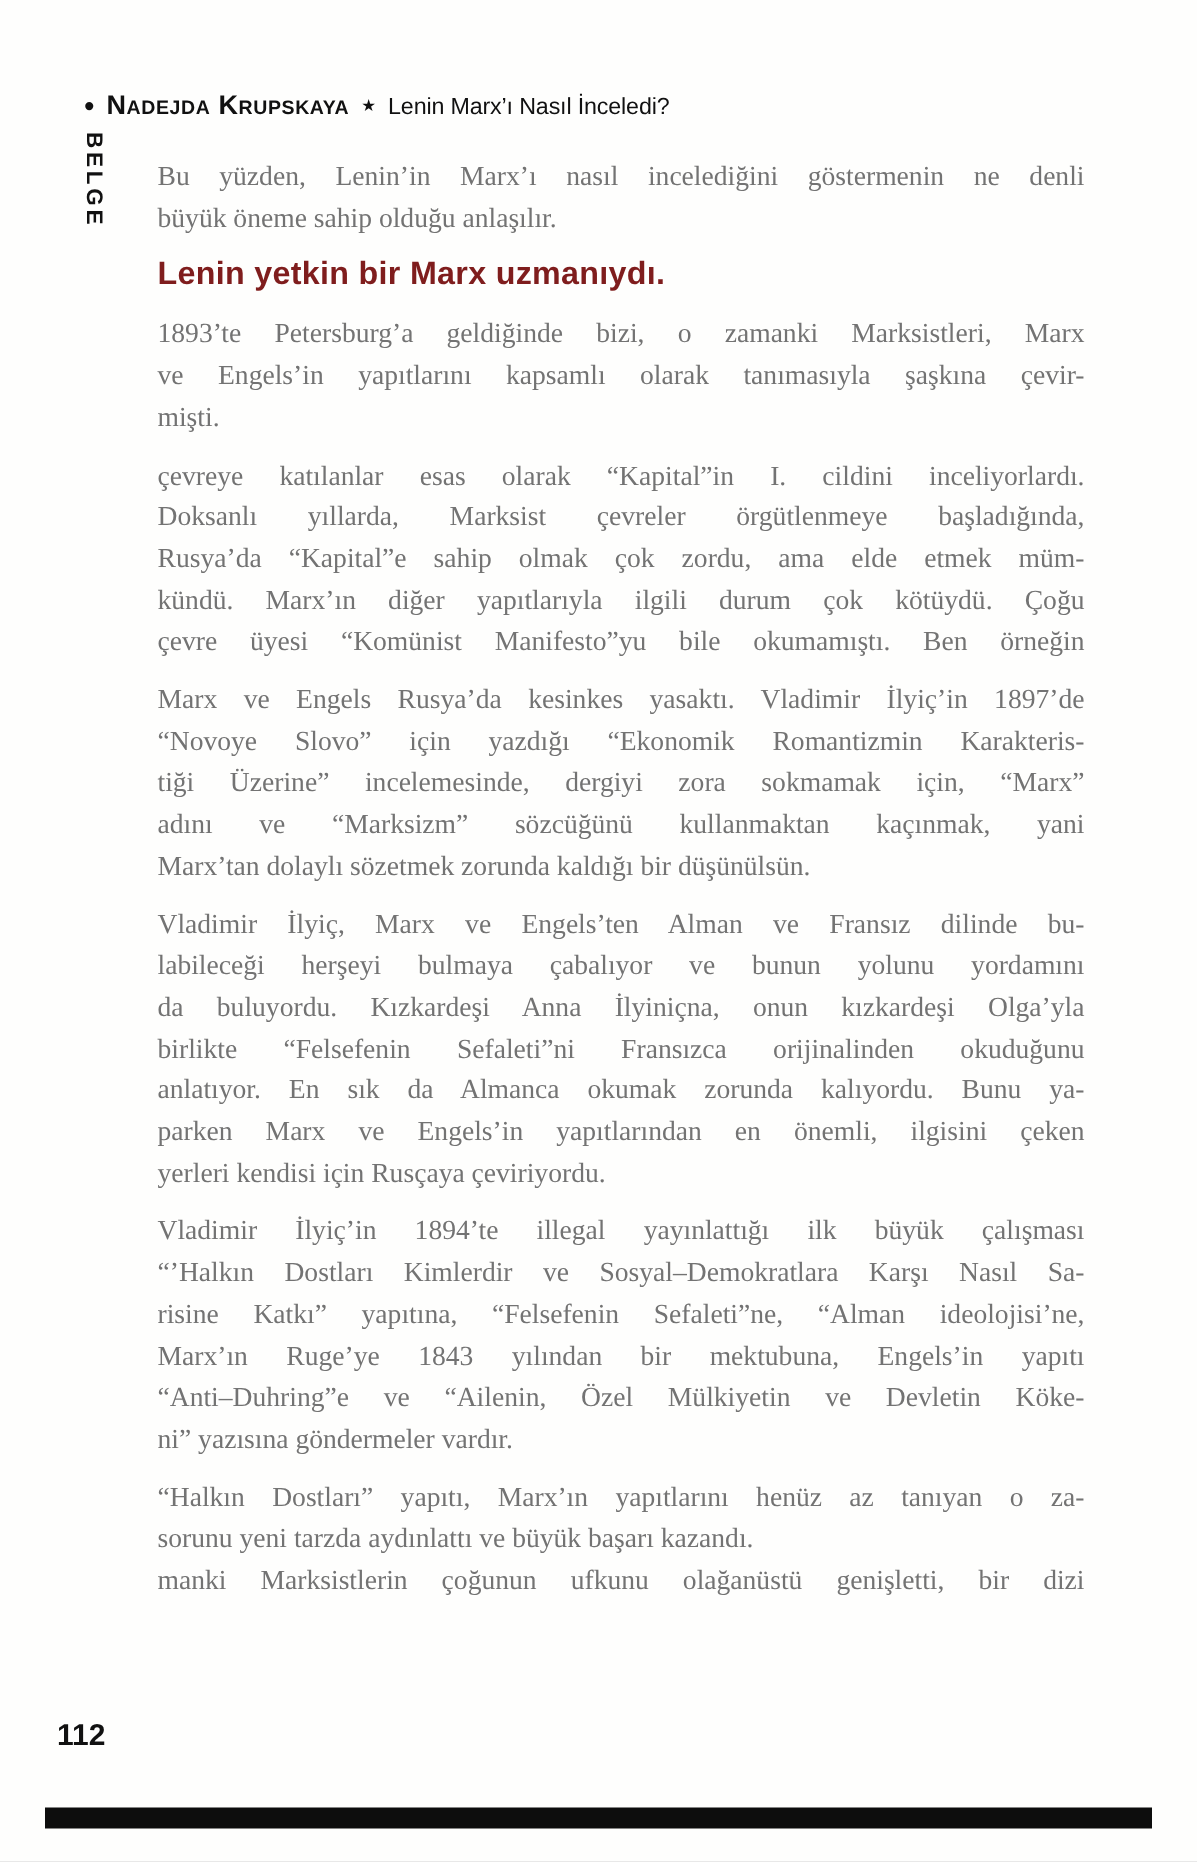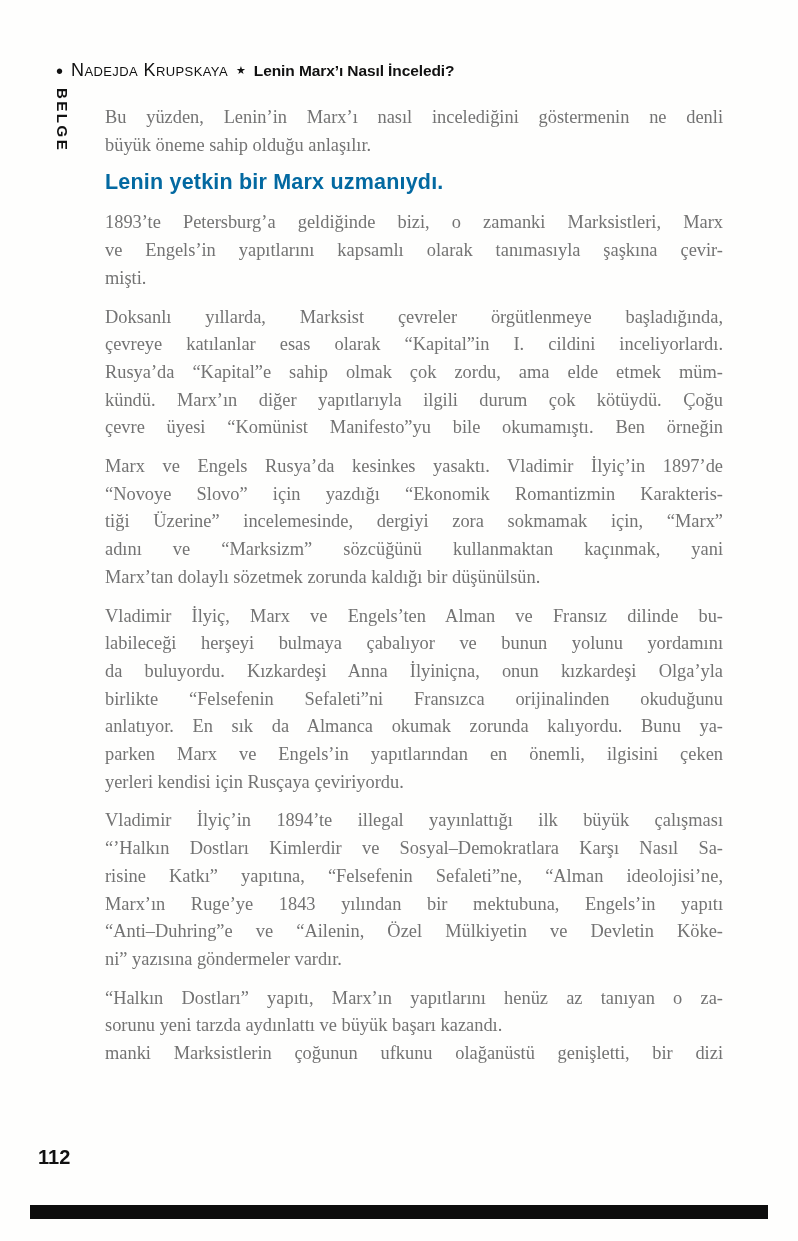--- a/index.html
+++ b/index.html
@@ -17,27 +17,27 @@
   .header {
     position:absolute; left:56px; top:60px;
     display:flex; align-items:baseline; gap:8px;
     font-family:"Liberation Sans", sans-serif;
     color:#111;
     white-space:nowrap;
   }
   .header .bullet { font-size:20px; line-height:14px; align-self:center; }
   .header .author {
     font-variant:small-caps;
-    font-weight:400;
+    font-weight:700;
     font-size:18px;
     letter-spacing:0.4px;
   }
   .header .star { font-size:11px; align-self:center; }
   .header .book-title {
-    font-weight:700;
+    font-weight:400;
     font-size:15.5px;
     letter-spacing:-0.1px;
   }
   
   .margin-label {
     position:absolute; left:54px; top:88px;
     writing-mode:vertical-rl;
     font-family:"Liberation Sans", sans-serif;
     font-weight:700;
     font-size:15px;
@@ -55,21 +55,21 @@
     text-align:justify;
     text-align-last:justify;
     color:#737373;
   }
   .line.last { text-align-last:left; }
   .heading {
     font-family:"Liberation Sans", sans-serif;
     font-weight:700;
     font-size:21.5px;
     letter-spacing:0.2px;
-    color:#0369a1;
+    color:#7f1d1d;
     margin:10px 0 14px 0;
   }
   
   .page-number {
     position:absolute; left:38px; top:1146px;
     font-family:Liberation Sans, sans-serif;
     font-weight:700;
     font-size:20px;
     color:#111;
   }
@@ -98,22 +98,22 @@
         <div class="line">Bu yüzden, Lenin’in Marx’ı nasıl incelediğini göstermenin ne denli</div>
         <div class="line last">büyük öneme sahip olduğu anlaşılır.</div>
       </div>
       <h2 class="heading">Lenin yetkin bir Marx uzmanıydı.</h2>
       <div class="paragraph">
         <div class="line">1893’te Petersburg’a geldiğinde bizi, o zamanki Marksistleri, Marx</div>
         <div class="line">ve Engels’in yapıtlarını kapsamlı olarak tanımasıyla şaşkına çevir-</div>
         <div class="line last">mişti.</div>
       </div>
       <div class="paragraph">
+        <div class="line">çevreye katılanlar esas olarak “Kapital”in I. cildini inceliyorlardı.</div>
         <div class="line">Doksanlı yıllarda, Marksist çevreler örgütlenmeye başladığında,</div>
-        <div class="line">çevreye katılanlar esas olarak “Kapital”in I. cildini inceliyorlardı.</div>
         <div class="line">Rusya’da “Kapital”e sahip olmak çok zordu, ama elde etmek müm-</div>
         <div class="line">kündü. Marx’ın diğer yapıtlarıyla ilgili durum çok kötüydü. Çoğu</div>
         <div class="line">çevre üyesi “Komünist Manifesto”yu bile okumamıştı. Ben örneğin</div>
       </div>
       <div class="paragraph">
         <div class="line">Marx ve Engels Rusya’da kesinkes yasaktı. Vladimir İlyiç’in 1897’de</div>
         <div class="line">“Novoye Slovo” için yazdığı “Ekonomik Romantizmin Karakteris-</div>
         <div class="line">tiği Üzerine” incelemesinde, dergiyi zora sokmamak için, “Marx”</div>
         <div class="line">adını ve “Marksizm” sözcüğünü kullanmaktan kaçınmak, yani</div>
         <div class="line last">Marx’tan dolaylı sözetmek zorunda kaldığı bir düşünülsün.</div>

